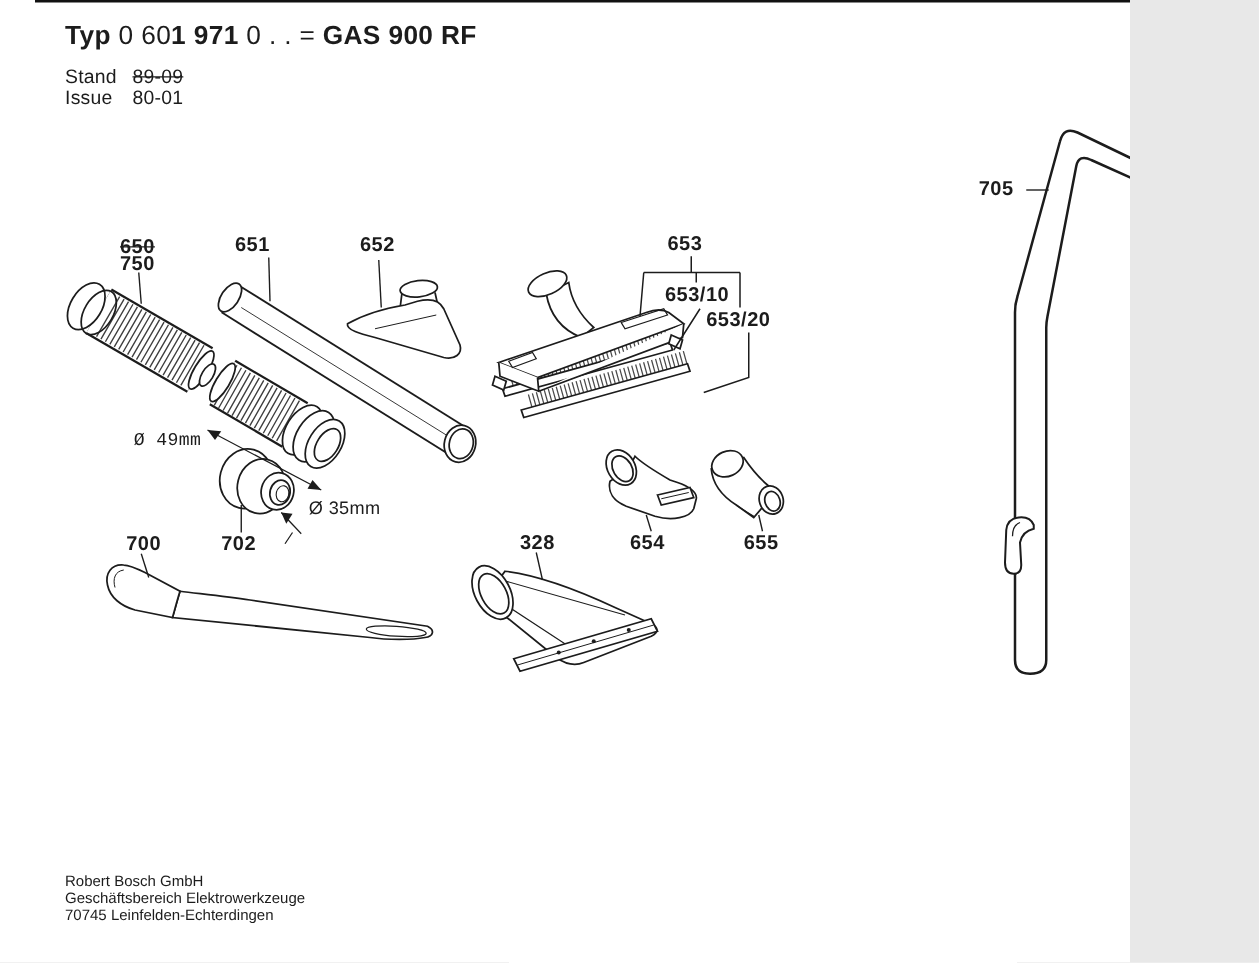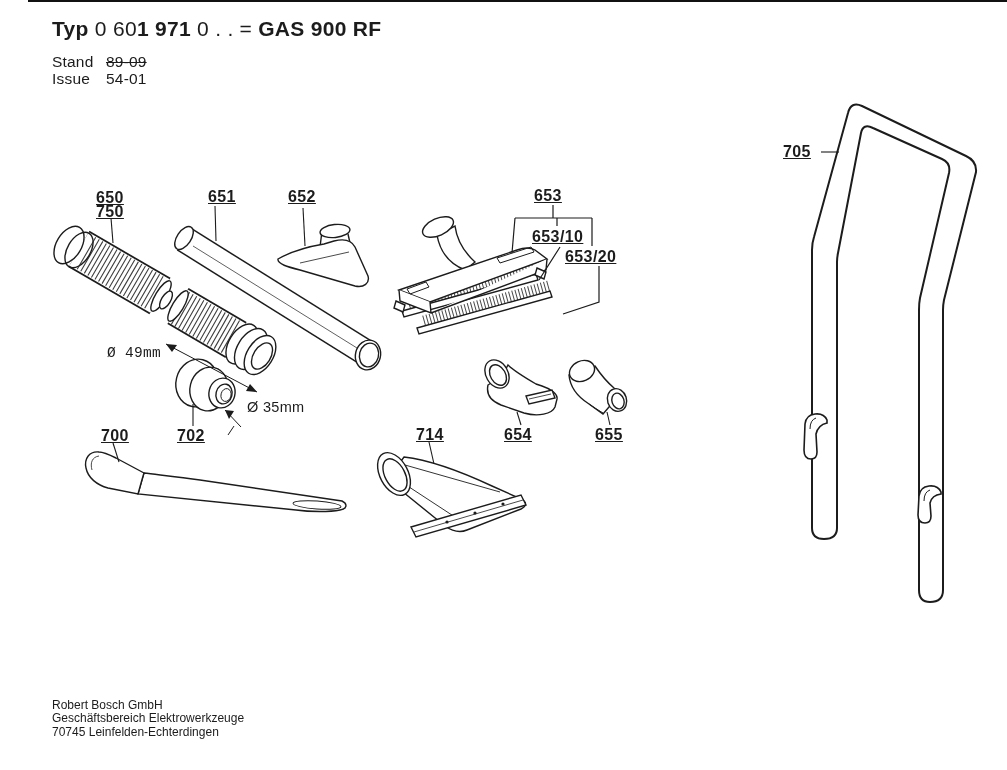--- a/index.html
+++ b/index.html
@@ -1,32 +1,32 @@
 <!DOCTYPE html>
 <html><head>
 <meta charset="utf-8">
 <style>
   html,body{margin:0;padding:0;background:#e8e8e8;}
-  .page{position:relative;width:1007px;height:770px;background:#fff;overflow:hidden;
+  .page{position:relative;width:904px;height:770px;background:#fff;overflow:hidden;
         font-family:"Liberation Sans",sans-serif;color:#1c1c1c;}
   .topedge{position:absolute;left:28px;top:0;width:979px;height:2px;background:#111;}
   svg.art{position:absolute;left:0;top:0;}
 
   
   .typ-line{position:absolute;left:52px;top:17px;font-size:21px;letter-spacing:.3px;white-space:pre;}
   .typ-line .b{font-weight:bold;}
   .typ-line .eq{padding:0 6px;}
   .meta-line{position:absolute;left:52px;font-size:15.5px;letter-spacing:.2px;}
   .meta-line .lab{display:inline-block;width:54px;}
   .strike{text-decoration:line-through;}
   .stand{top:53px;}
   .issue{top:70px;}
 
   
-  .plabel{position:absolute;font-size:16px;font-weight:bold;letter-spacing:.4px;white-space:nowrap;text-decoration:underline;}
+  .plabel{position:absolute;font-size:16px;font-weight:bold;letter-spacing:.4px;white-space:nowrap;}
   .dimlabel{position:absolute;font-size:14.5px;letter-spacing:.3px;white-space:nowrap;}
 
   
   .notes{position:absolute;left:52px;top:644px;font-size:11.5px;line-height:13.4px;}
   .company{position:absolute;left:52px;top:699px;font-size:12px;line-height:13.4px;font-weight:normal;}
 </style>
 </head>
 <body>
 
 <div class="page">
@@ -165,34 +165,34 @@
       <line x1="607" y1="412" x2="610" y2="425"></line>
       <line x1="821" y1="152" x2="839" y2="152"></line>
       <path d="M553,205 L553,218 M515,218 L592,218 M515,218 L512,253 M557,218 L557,226
                M592,218 L592,246 M560,247 L539,280 M599,266 L599,302 L563,314" stroke-width="1.2"></path>
     </g>
   </svg>
 
   <div class="typ-line"><span class="b">Typ </span><span>0 60</span><span class="b">1 971 </span><span>0 . .</span><span class="eq">=</span><span class="b">GAS 900 RF</span></div>
 
   <div class="meta-line stand"><span class="lab">Stand</span><span class="strike">89-09</span></div>
-  <div class="meta-line issue"><span class="lab">Issue</span><span>54-01</span></div>
+  <div class="meta-line issue"><span class="lab">Issue</span><span>80-01</span></div>
 
   <div class="plabel strike" style="left:96px;top:189px;">650</div>
   <div class="plabel" style="left:96px;top:203px;">750</div>
-  <div class="plabel" style="left:208px;top:188px;">651</div>
+  <div class="plabel" style="left:188px;top:188px;">651</div>
   <div class="plabel" style="left:288px;top:188px;">652</div>
   <div class="plabel" style="left:534px;top:187px;">653</div>
   <div class="plabel" style="left:532px;top:228px;">653/10</div>
   <div class="plabel" style="left:565px;top:248px;">653/20</div>
   <div class="plabel" style="left:504px;top:426px;">654</div>
   <div class="plabel" style="left:595px;top:426px;">655</div>
   <div class="plabel" style="left:101px;top:427px;">700</div>
   <div class="plabel" style="left:177px;top:427px;">702</div>
-  <div class="plabel" style="left:416px;top:426px;">714</div>
+  <div class="plabel" style="left:416px;top:426px;">328</div>
   <div class="plabel" style="left:783px;top:143px;">705</div>
 
   <div class="dimlabel" style="left:107px;top:345px;font-family:Liberation Mono, monospace;">Ø 49mm</div>
   <div class="dimlabel" style="left:247px;top:399px;">Ø 35mm</div>
 
   <div class="company">
     <div>Robert Bosch GmbH</div>
     <div>Geschäftsbereich Elektrowerkzeuge</div>
     <div>70745 Leinfelden-Echterdingen</div>
   </div>

